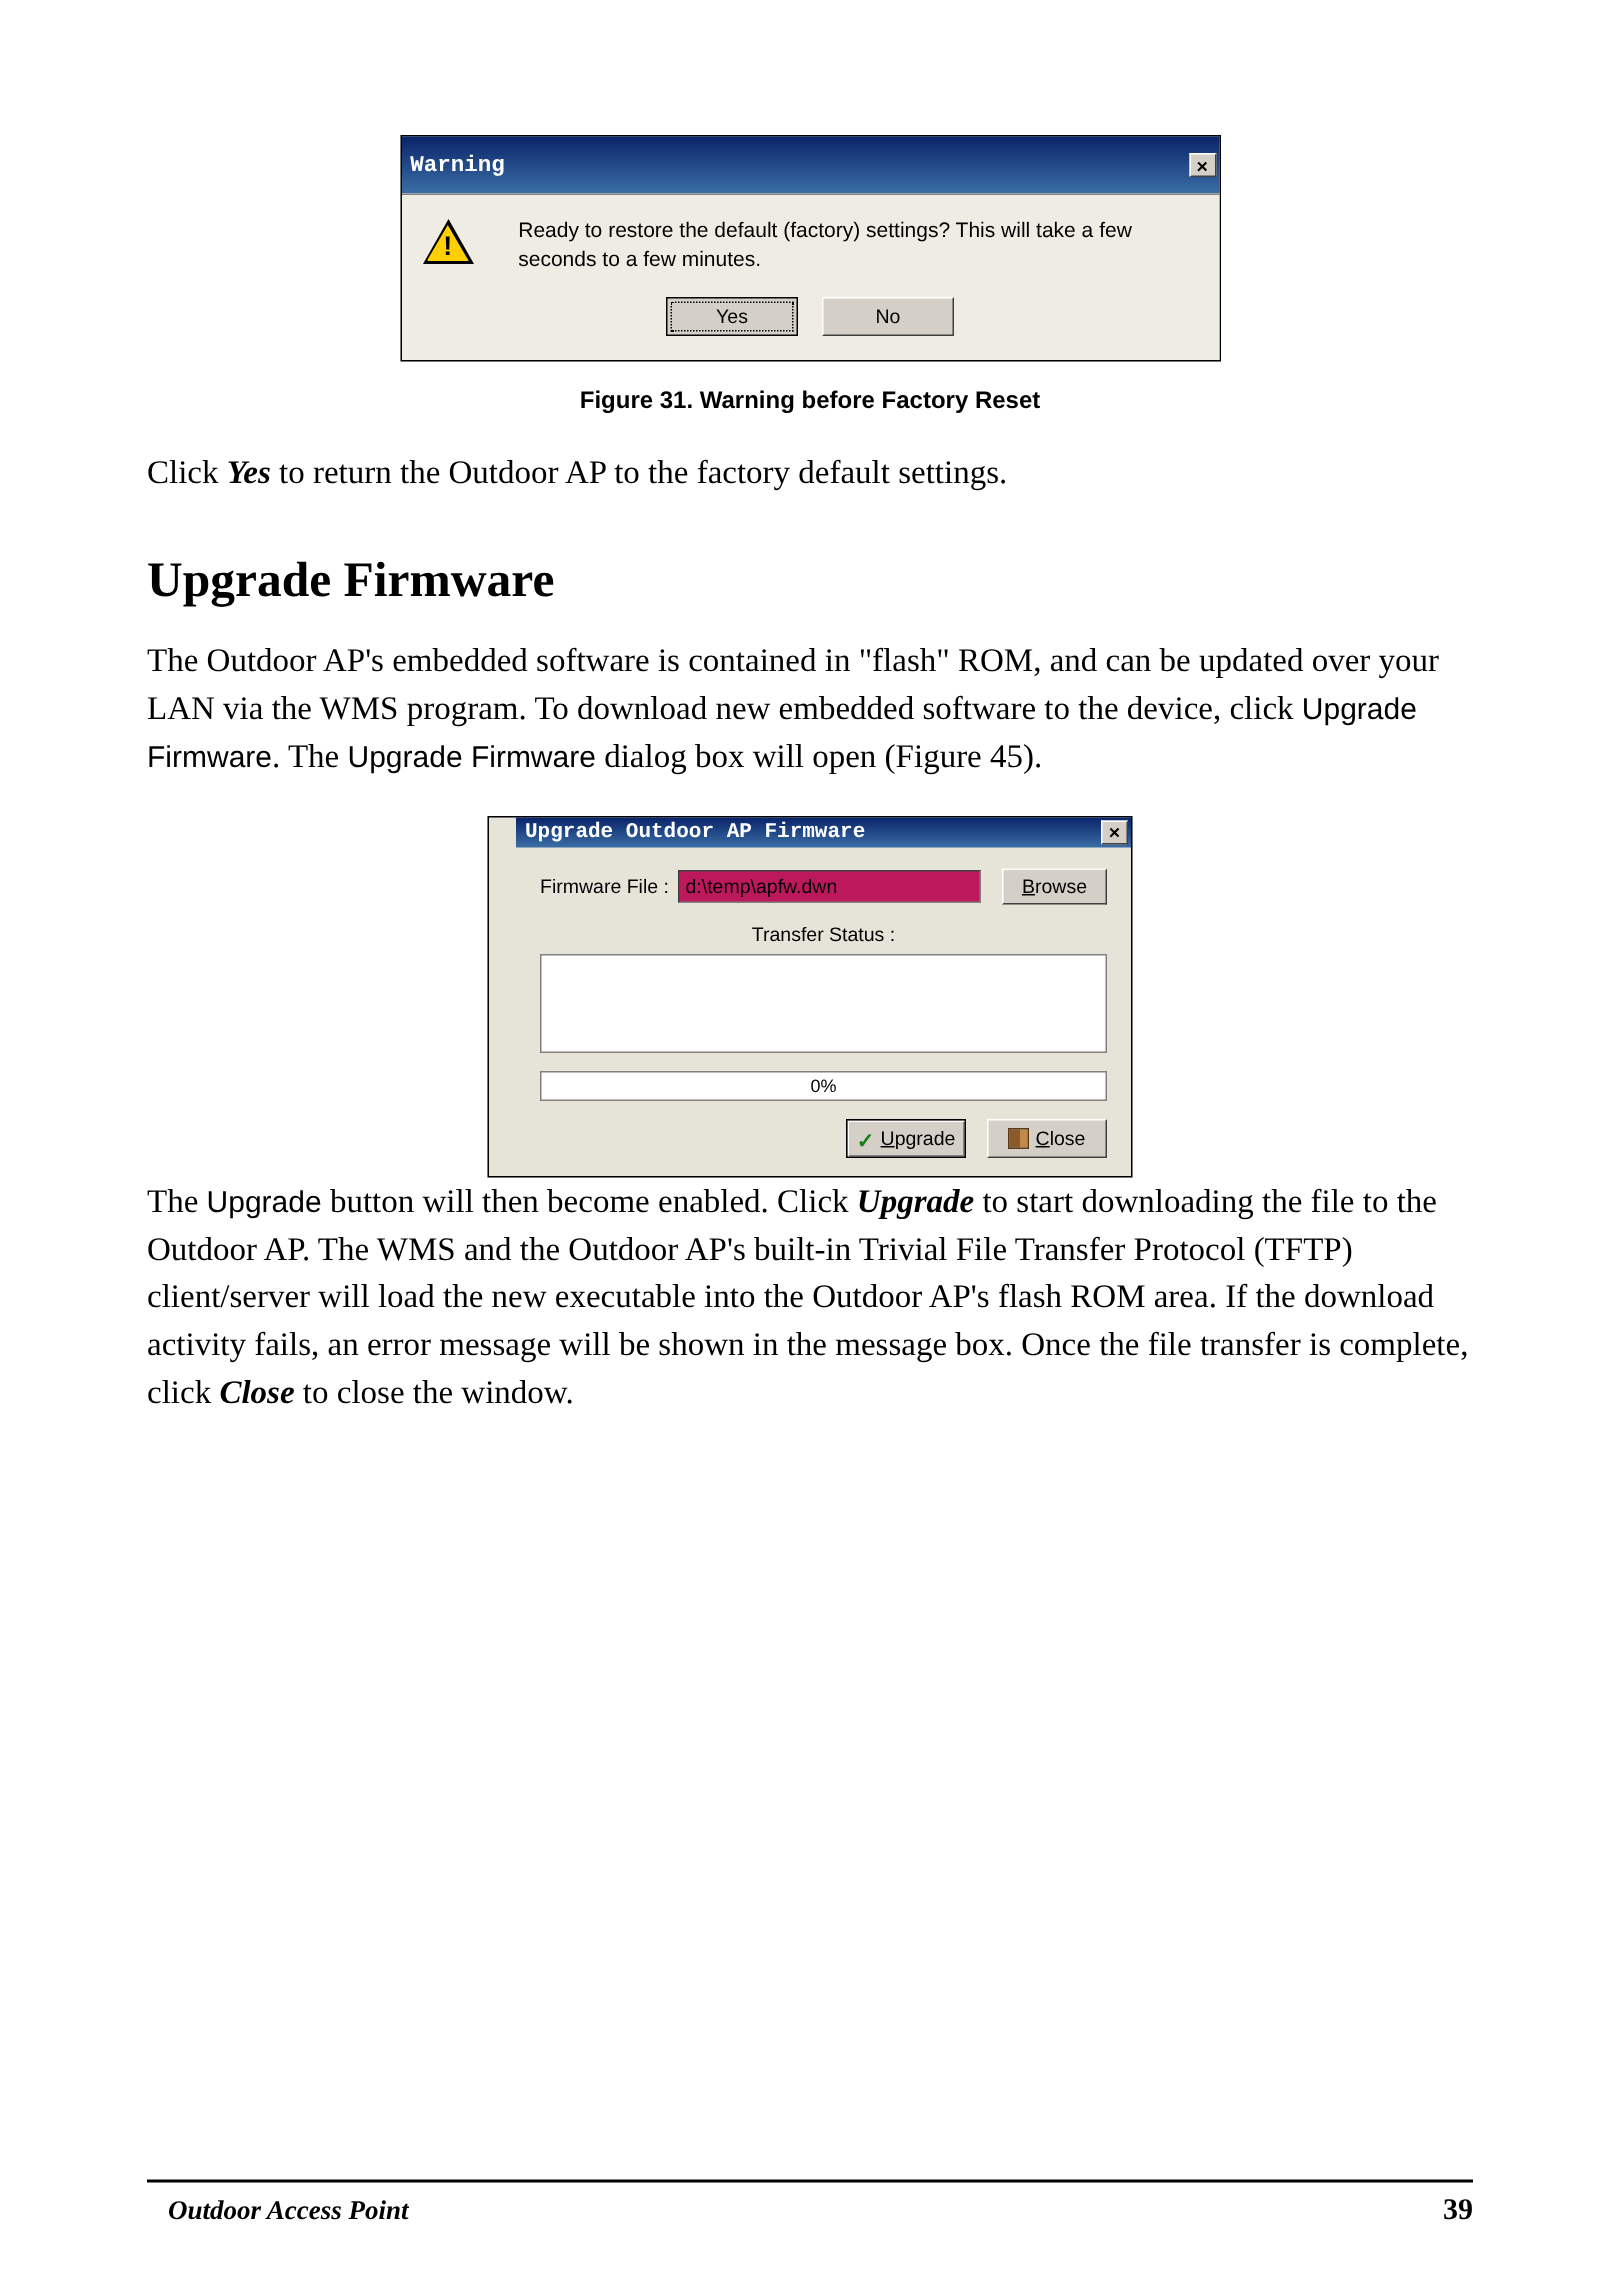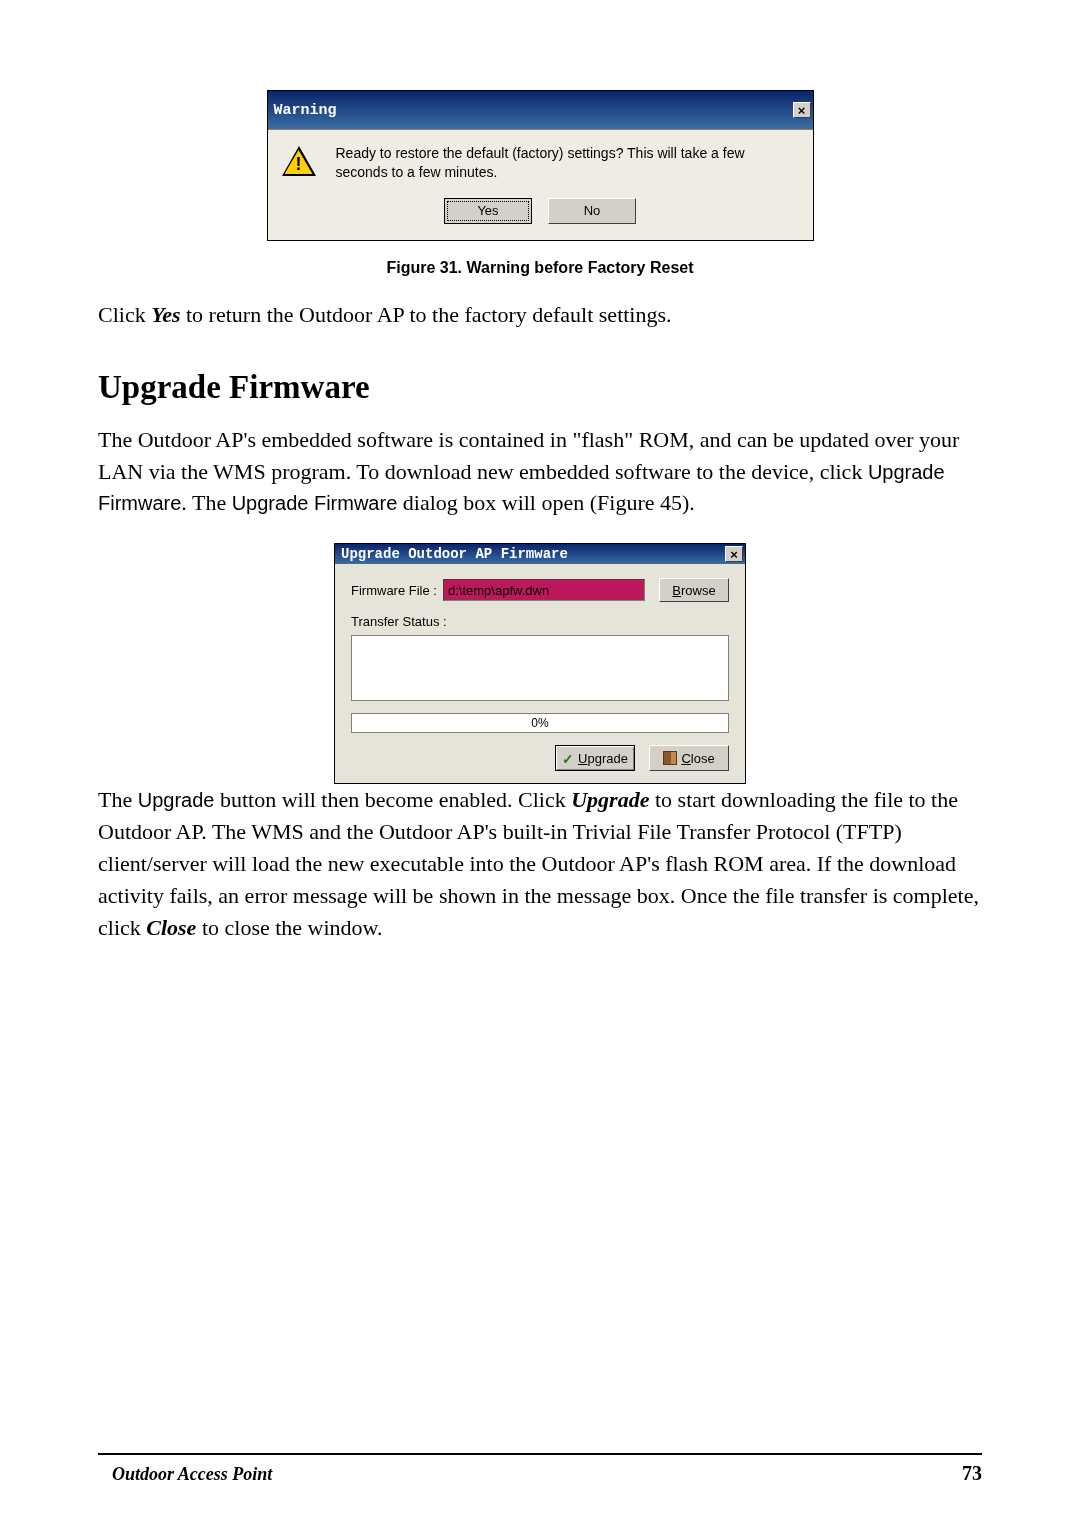--- a/index.html
+++ b/index.html
@@ -46,21 +46,21 @@
     border-bottom-color: #404040;
     display: flex; align-items: center; justify-content: center;
     font-family: Arial, sans-serif;
     font-size: 13px; font-weight: bold;
     color: #000;
     box-sizing: border-box;
   }
   .wd-body {
     display: flex;
     padding: 14px 14px 6px 14px;
-    gap: 20px;
+    gap: 30px;
     border-top: 1px solid #808080;
     background: #efece3;
   }
   .wd-icon {
     width: 34px; height: 34px;
     flex: 0 0 34px;
     position: relative;
   }
   .wd-icon::before {
     content: "";
@@ -131,34 +131,35 @@
 
   
   .fw-dialog {
     width: 410px;
     margin: 18px auto 0 auto;
     border: 1px solid #000;
     background: #e6e3d8;
     font-family: "MS Sans Serif", Tahoma, Arial, sans-serif;
     font-size: 13px;
     color: #000;
+    padding-left: 18px;
   }
   .fw-titlebar {
     height: 20px;
     background: linear-gradient(to bottom, #0a246a, #3a6ea5);
     color: #fff;
     display: flex;
     align-items: center;
     justify-content: space-between;
     padding: 0 2px 0 6px;
     font-family: "Courier New", monospace;
     font-size: 14px;
     font-weight: bold;
   }
-  .fw-body { padding: 14px 16px 12px 16px; }
+  .fw-body { padding: 14px 16px 12px 16px; text-align: center; }
   .fw-row { display: flex; align-items: center; margin-bottom: 12px; gap: 6px; }
   .fw-label { width: 86px; flex: 0 0 86px; }
   .fw-input {
     flex: 1;
     height: 20px;
     background: #be185d;
     border: 1px solid #808080;
     border-top-color: #404040;
     border-left-color: #404040;
     padding: 0 4px;
@@ -301,16 +302,16 @@
 
 
 
   <p class="body-text">
     <span>The </span><span class="sans">Upgrade</span><span> button will then become enabled. Click </span><span class="bi">Upgrade</span><span> to start downloading the file to the Outdoor AP. The WMS and the Outdoor AP's built-in Trivial File Transfer Protocol (TFTP) client/server will load the new executable into the Outdoor AP's flash ROM area. If the download activity fails, an error message will be shown in the message box. Once the file transfer is complete, click </span><span class="bi">Close</span><span> to close the window.</span>
   </p>
 
   <div class="footer-rule"></div>
   <div class="footer">
     <span class="title">Outdoor Access Point</span>
-    <span class="pnum">73</span>
+    <span class="pnum">39</span>
   </div>
 
 </div>
 
 </body></html>

